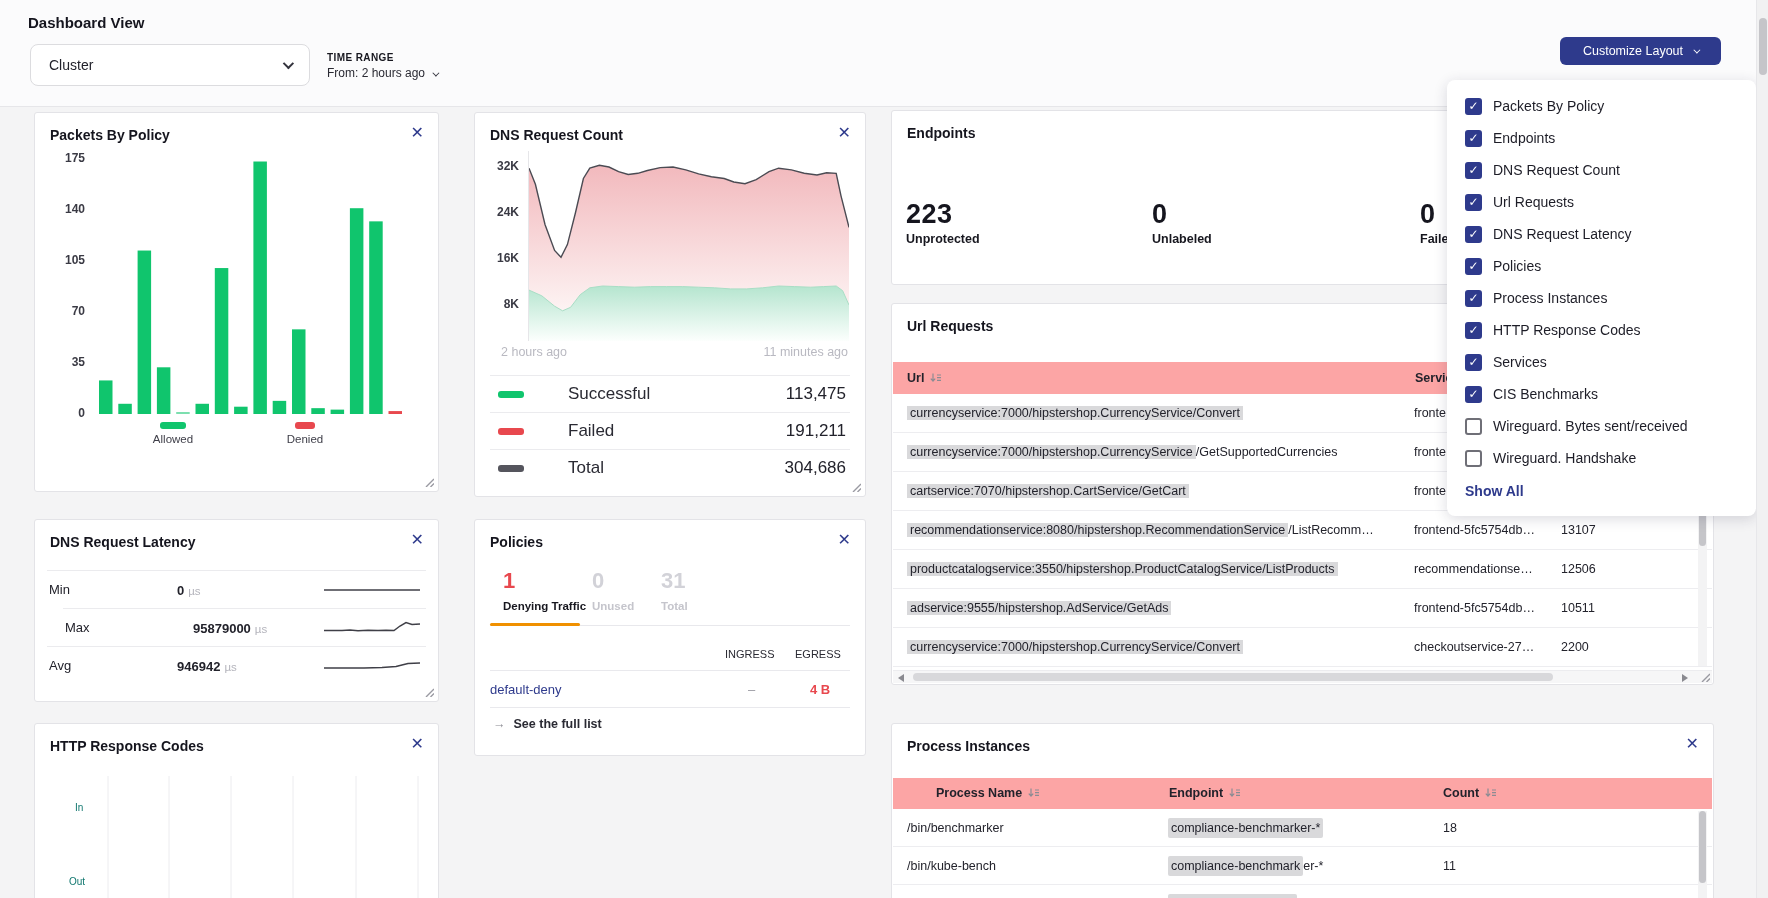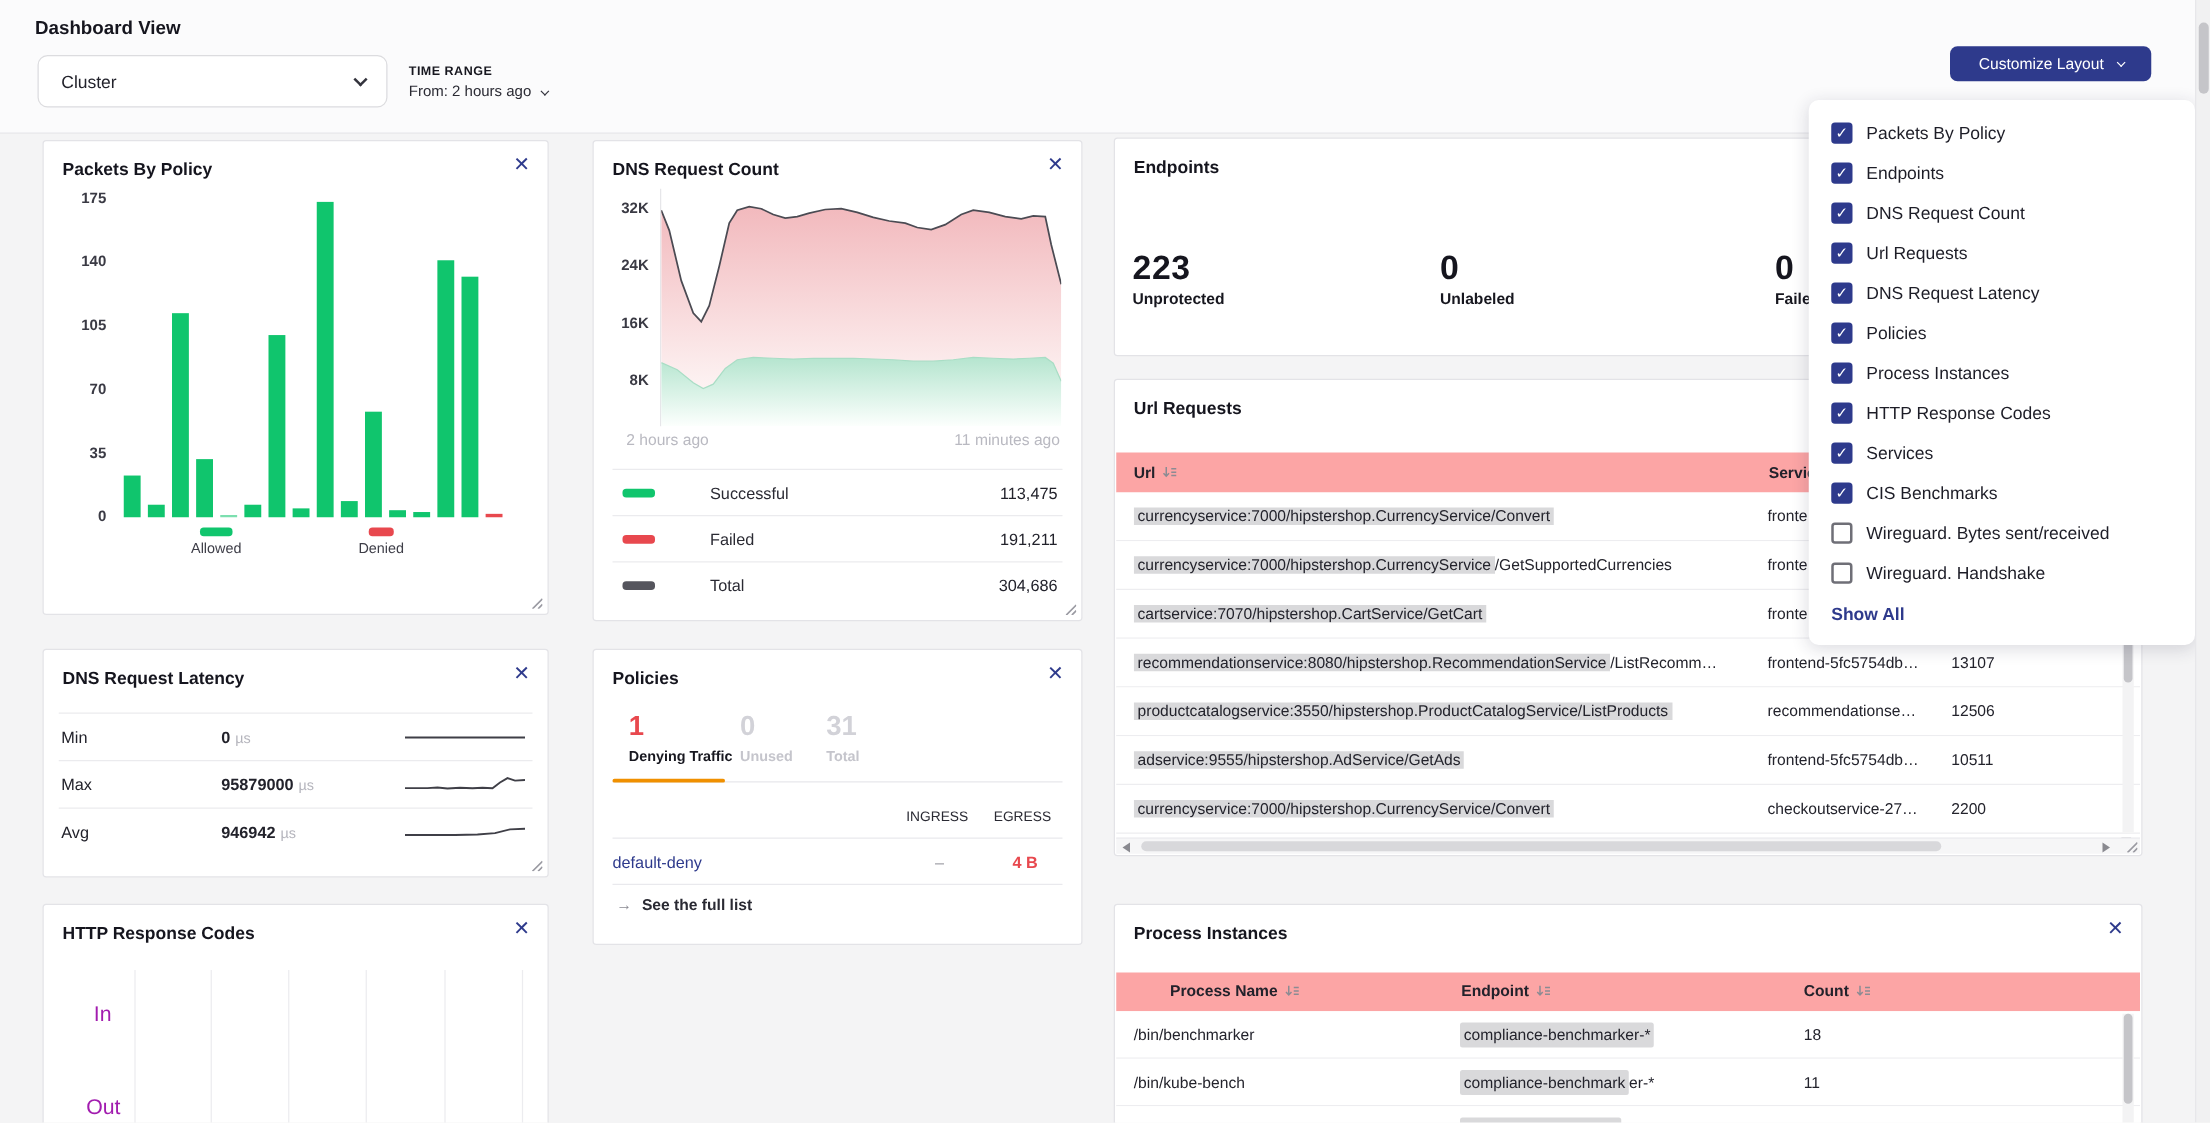--- a/index.html
+++ b/index.html
@@ -23,21 +23,21 @@
   .rsz { position:absolute; right:4px; bottom:4px; cursor:nwse-resize; }
   .rsz svg { display:block; }
   
   .yticks span, .ylab { position:absolute; font-size:12px; font-weight:600; color:#3a3a44; text-align:right; width:34px; }
   .bar-legend { position:absolute; display:flex; flex-direction:column; align-items:center; gap:4px; }
   .sw { border-radius:3px; }
   .leg-lab { font-size:11.5px; color:#3e3e48; }
   
   .x-axis-lab { position:absolute; font-size:12.5px; color:#b9b9c1; }
   .dns-legend { position:absolute; left:15px; right:15px; }
-  .dns-lrow { height:37px; display:flex; align-items:center; border-top:1px solid #ebebee; font-size:13px; }
+  .dns-lrow { height:37px; display:flex; align-items:center; border-top:1px solid #ebebee; font-size:17px; }
   .dns-lrow .sw { width:26px; height:7px; margin-left:8px; }
   .dns-lrow .lab { margin-left:44px; color:#2a2a33; font-weight:500; }
   .dns-lrow .val { margin-left:auto; margin-right:4px; color:#22222b; font-weight:500; }
   
   .ep-stats { position:absolute; left:14px; top:88px; width:780px; display:flex; }
   .ep-stat .v { font-size:27px; font-weight:800; color:#15151e; letter-spacing:.5px; }
   .ep-stat .l { font-size:12.5px; font-weight:700; color:#17171f; margin-top:2px; }
   
   .thead { position:absolute; left:1px; right:1px; background:#fca5a5; display:flex; align-items:center; font-size:12.5px; font-weight:700; color:#22222b; }
   .trow { display:flex; align-items:center; border-bottom:1px solid #ededf0; font-size:12.5px; color:#23232c; background:#fff; }
@@ -62,21 +62,21 @@
   .pol-stat .l { font-size:11.5px; font-weight:700; margin-top:6px; }
   .pol-tabs-line { position:absolute; left:15px; right:15px; height:1px; background:#e8e8ec; }
   .pol-active-bar { position:absolute; height:3px; background:#f09000; border-radius:2px; }
   .pol-head { position:absolute; font-size:11px; font-weight:400; color:#2a2a33; }
   .pol-row { position:absolute; left:15px; right:15px; display:flex; align-items:center; border-top:1px solid #e9e9ed; border-bottom:1px solid #e9e9ed; height:38px; }
   .pol-link { font-size:13px; color:#2e3a8c; font-weight:500; cursor:pointer; }
   .see-list { position:absolute; left:18px; font-size:12.5px; font-weight:600; color:#2a2a33; cursor:pointer; }
   .see-list .arr { color:#8a8a92; margin-right:8px; font-weight:400; }
   
   .http-grid line { stroke:#ececef; stroke-width:1; }
-  .http-lab { position:absolute; font-size:17px; color:#a21caf; }
+  .http-lab { position:absolute; font-size:10px; color:#0f766e; }
   
   .menu { position:absolute; left:1447px; top:80px; width:309px; height:436px; background:#fff; border-radius:8px; box-shadow:0 3px 14px rgba(30,30,60,.16); z-index:60; padding:10px 0 0 18px; }
   .mi { display:flex; align-items:center; height:32px; cursor:pointer; }
   .cb { width:17px; height:17px; border-radius:3px; border:2px solid #6f6f77; background:#fff; display:flex; align-items:center; justify-content:center; flex:none; }
   .cb.checked { background:#2e3a8c; border-color:#2e3a8c; }
   .cb .ck { color:#fff; font-size:12px; font-weight:700; line-height:1; }
   .mi-label { margin-left:11px; font-size:14px; font-weight:500; color:#1d1d27; }
   .show-all { margin-top:9px; font-size:14px; font-weight:700; color:#2e3a8c; cursor:pointer; }
   
   .page-sb { position:absolute; right:0; top:0; width:12px; height:898px; background:#f1f1f2; border-left:1px solid #e7e7ea; z-index:70; }
@@ -291,21 +291,21 @@
   <div class="card-title">DNS Request Latency</div>
   <span class="close-x">✕</span>
   <div id="lat-rows">
       <div class="lat-row" style="top: 50px;">
         <span class="lab">Min</span>
         <span><span class="val">0</span><span class="unit">µs</span></span>
         <svg width="98" height="22">
           <path d="M0,11 L96,11" fill="none" stroke="#3f3f47" stroke-width="1.5"></path>
         </svg>
       </div>
-      <div class="lat-row" style="top: 88px;">
+      <div class="lat-row" style="top: 88px; margin-left: 16px;">
         <span class="lab">Max</span>
         <span><span class="val">95879000</span><span class="unit">µs</span></span>
         <svg width="98" height="22">
           <path d="M0,13.5 L18,13.5 L26,13 L34,13.8 L44,13.2 L54,13.6 L62,13.2 L70,13.6 L76,9 L82,5.5 L88,7.5 L96,7" fill="none" stroke="#3f3f47" stroke-width="1.5"></path>
         </svg>
       </div>
       <div class="lat-row" style="top: 126px;">
         <span class="lab">Avg</span>
         <span><span class="val">946942</span><span class="unit">µs</span></span>
         <svg width="98" height="22">

